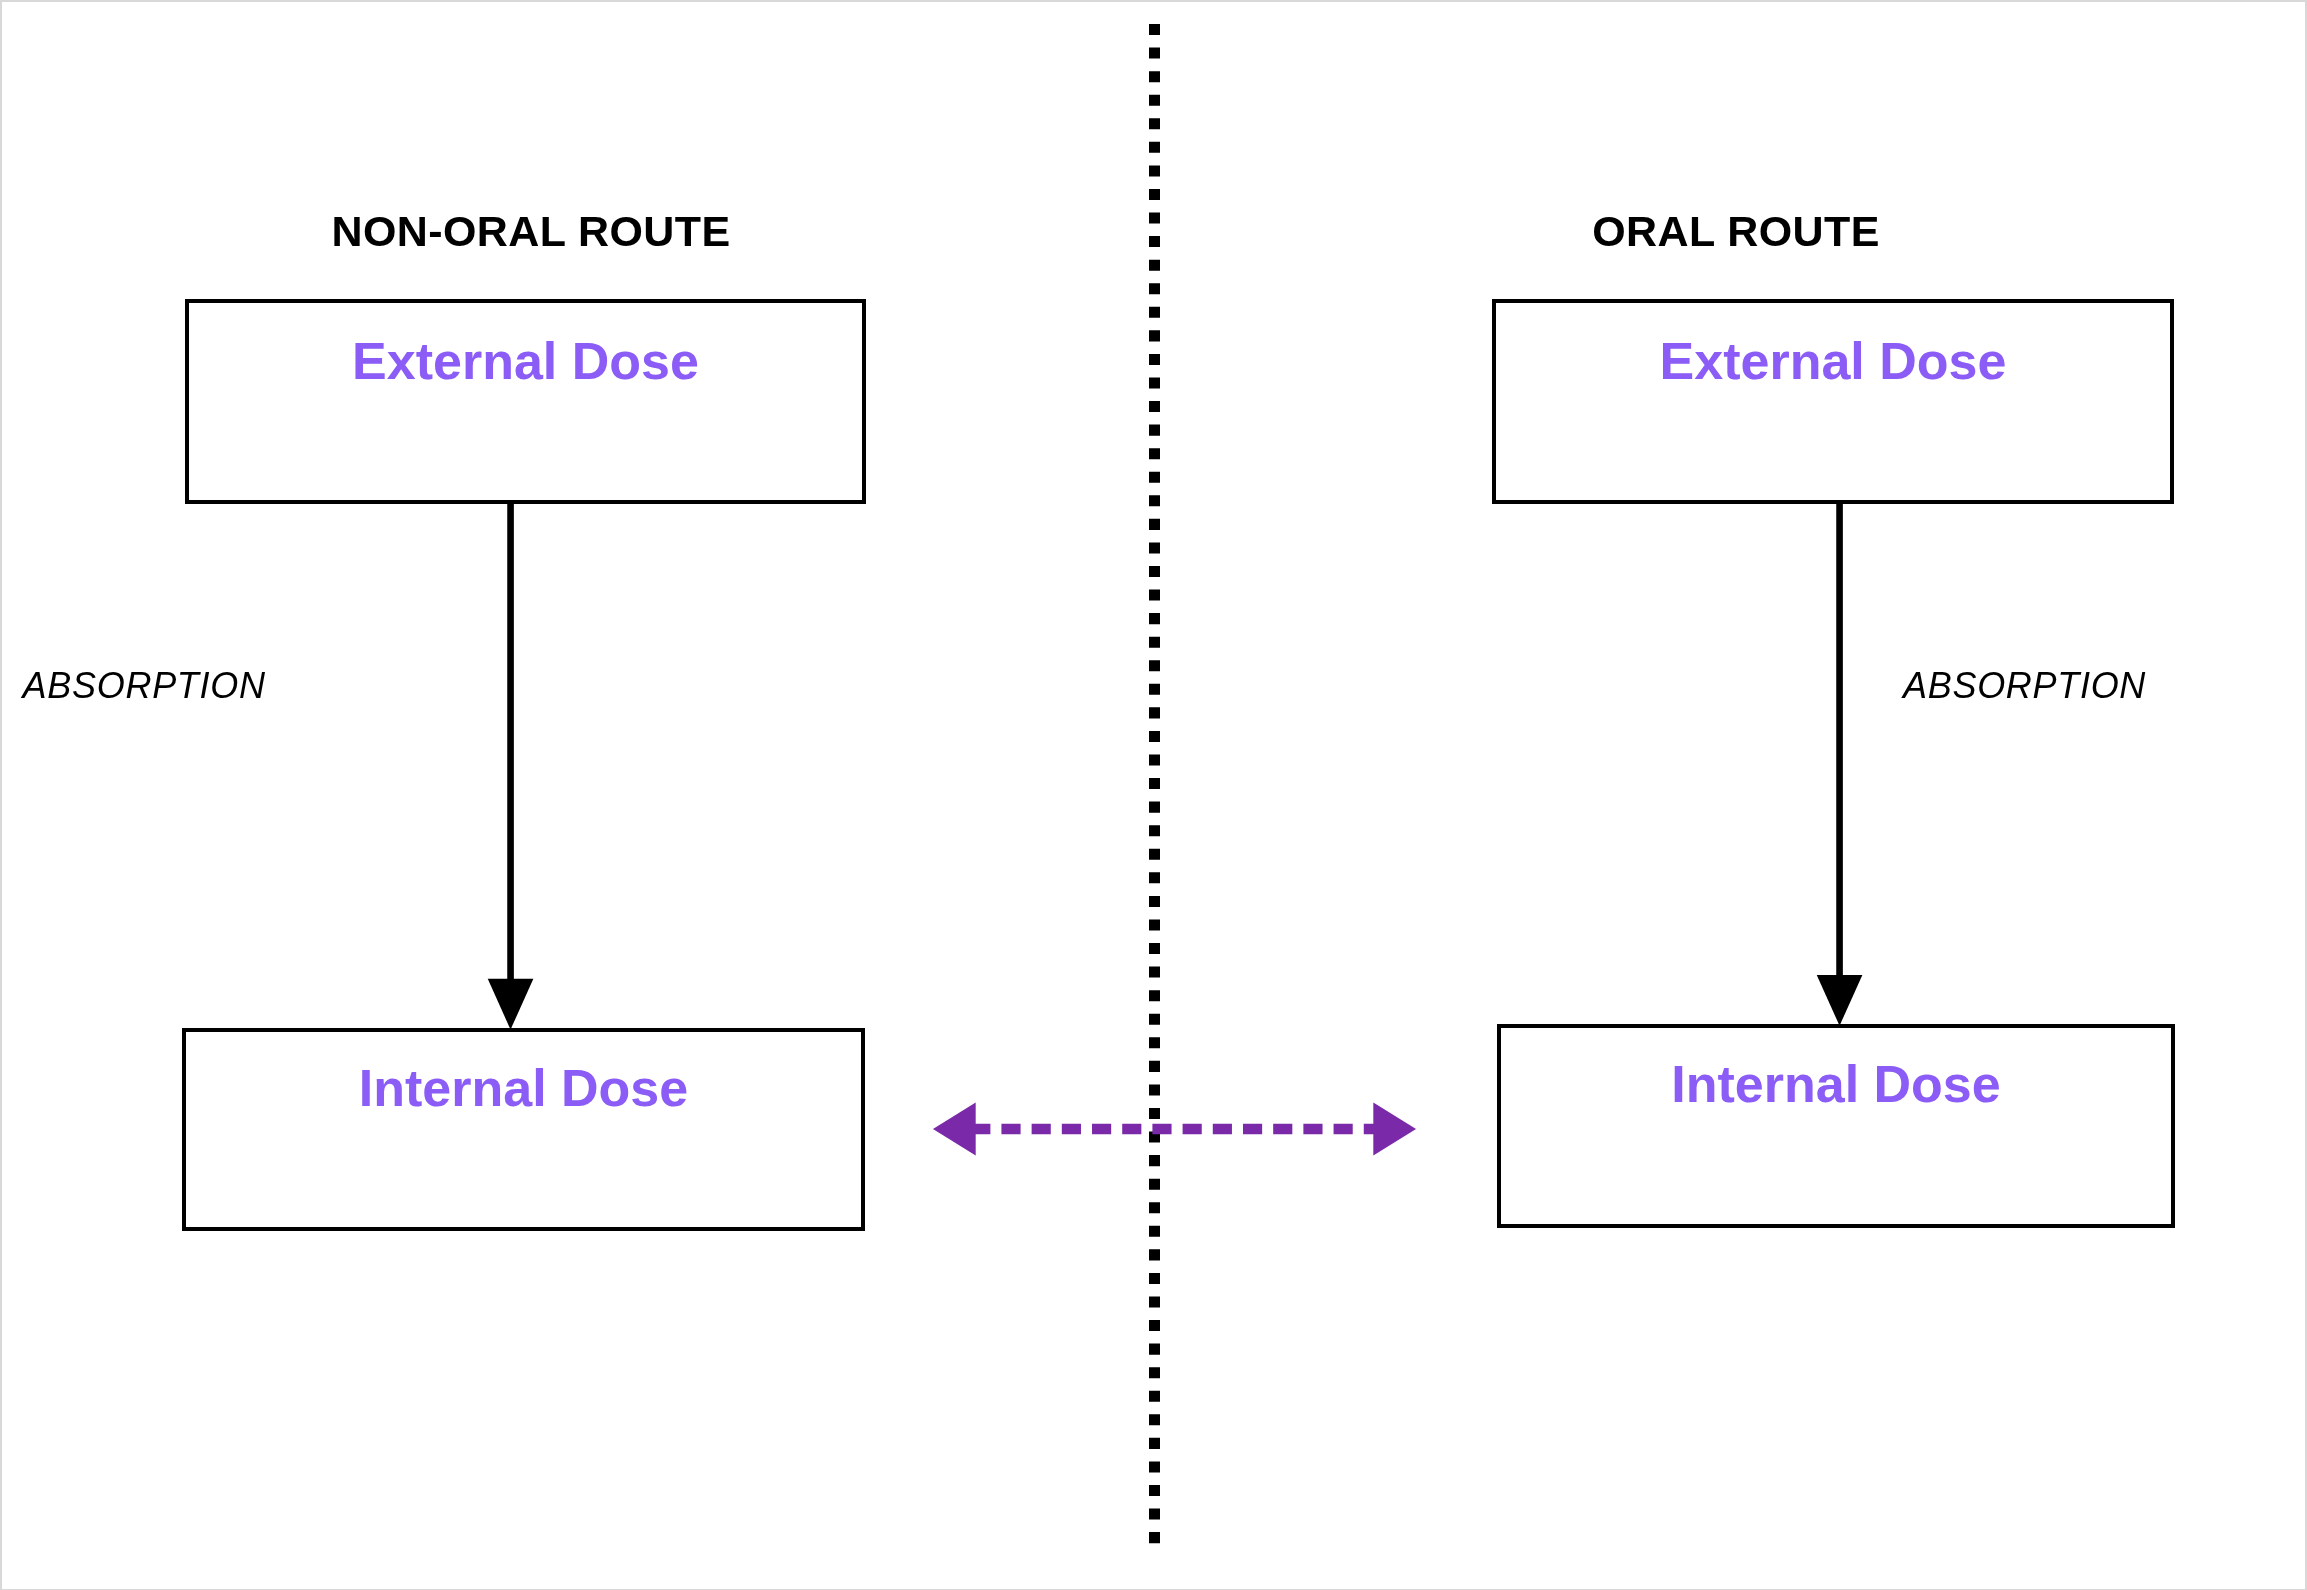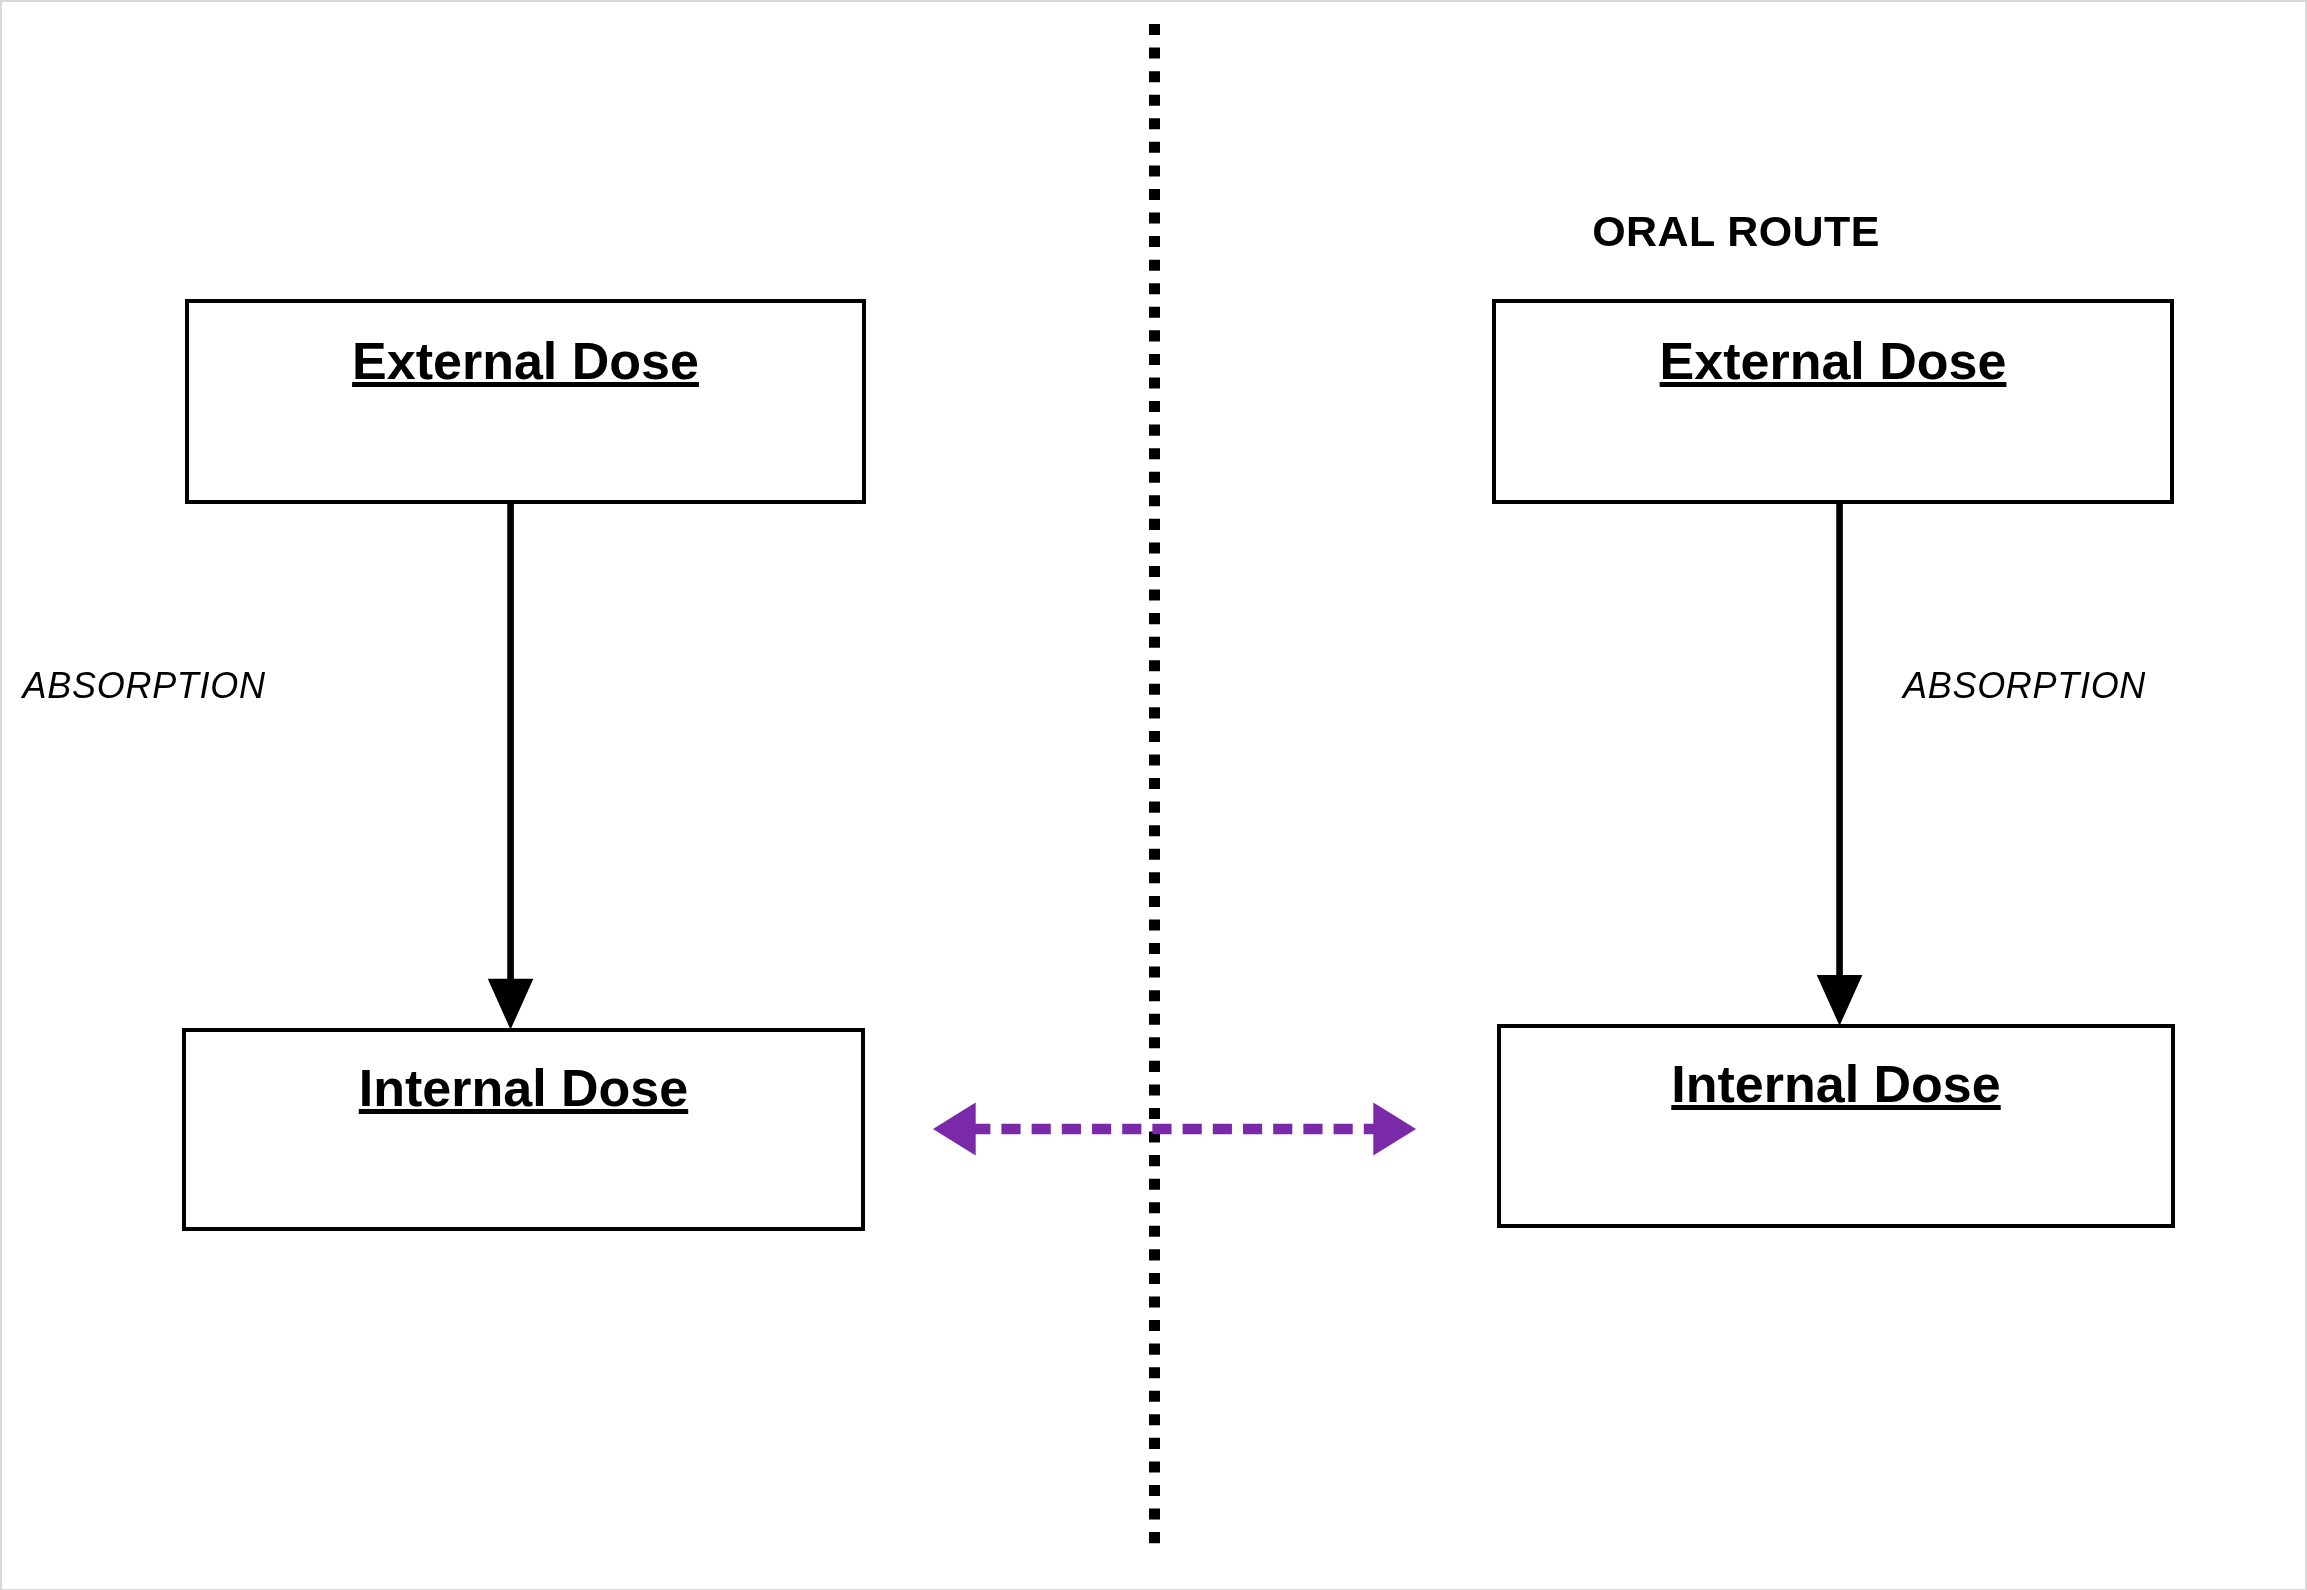--- a/index.html
+++ b/index.html
@@ -42,25 +42,24 @@
     border: 4.4px solid #000000;
     background: #ffffff;
     box-sizing: border-box;
     display: flex;
     align-items: flex-start;
     justify-content: center;
   }
   .dose-box .dose-label {
     font-size: 52px;
     font-weight: 700;
-    color: #000000;
+    color: #8b5cf6;
     line-height: 1;
     white-space: nowrap;
     margin-top: 32px;
-    text-decoration: underline;
   }
   #box-external-left  { left: 183px;  top: 297px;  width: 681px; height: 205px; }
   #box-external-right { left: 1490px; top: 297px;  width: 682px; height: 205px; }
   #box-internal-left  { left: 180px;  top: 1026px; width: 683px; height: 203px; }
   #box-internal-right { left: 1495px; top: 1022px; width: 678px; height: 204px; }
   #box-internal-left .dose-label,
   #box-internal-right .dose-label { margin-top: 29.5px; }
 
   
   .absorption-arrow {
@@ -97,20 +96,21 @@
     top: 1090px;
     width: 489px;
     height: 74px;
   }
 </style>
 </head>
 <body>
 
 <div id="canvas">
 
+  <div class="route-heading" id="heading-nonoral">NON-ORAL ROUTE</div>
 
   <div class="dose-box" id="box-external-left">
     <span class="dose-label">External Dose</span>
   </div>
 
   <svg class="absorption-arrow" id="absorption-arrow-left" style="left:471px; top:498px; width:81px; height:532px;" viewBox="0 0 110 722" xmlns="http://www.w3.org/2000/svg">
     <line x1="51" y1="0" x2="51" y2="672" stroke="#000000" stroke-width="9"></line>
     <polygon points="51,719 20,650 82,650" fill="#000000"></polygon>
   </svg>
 

